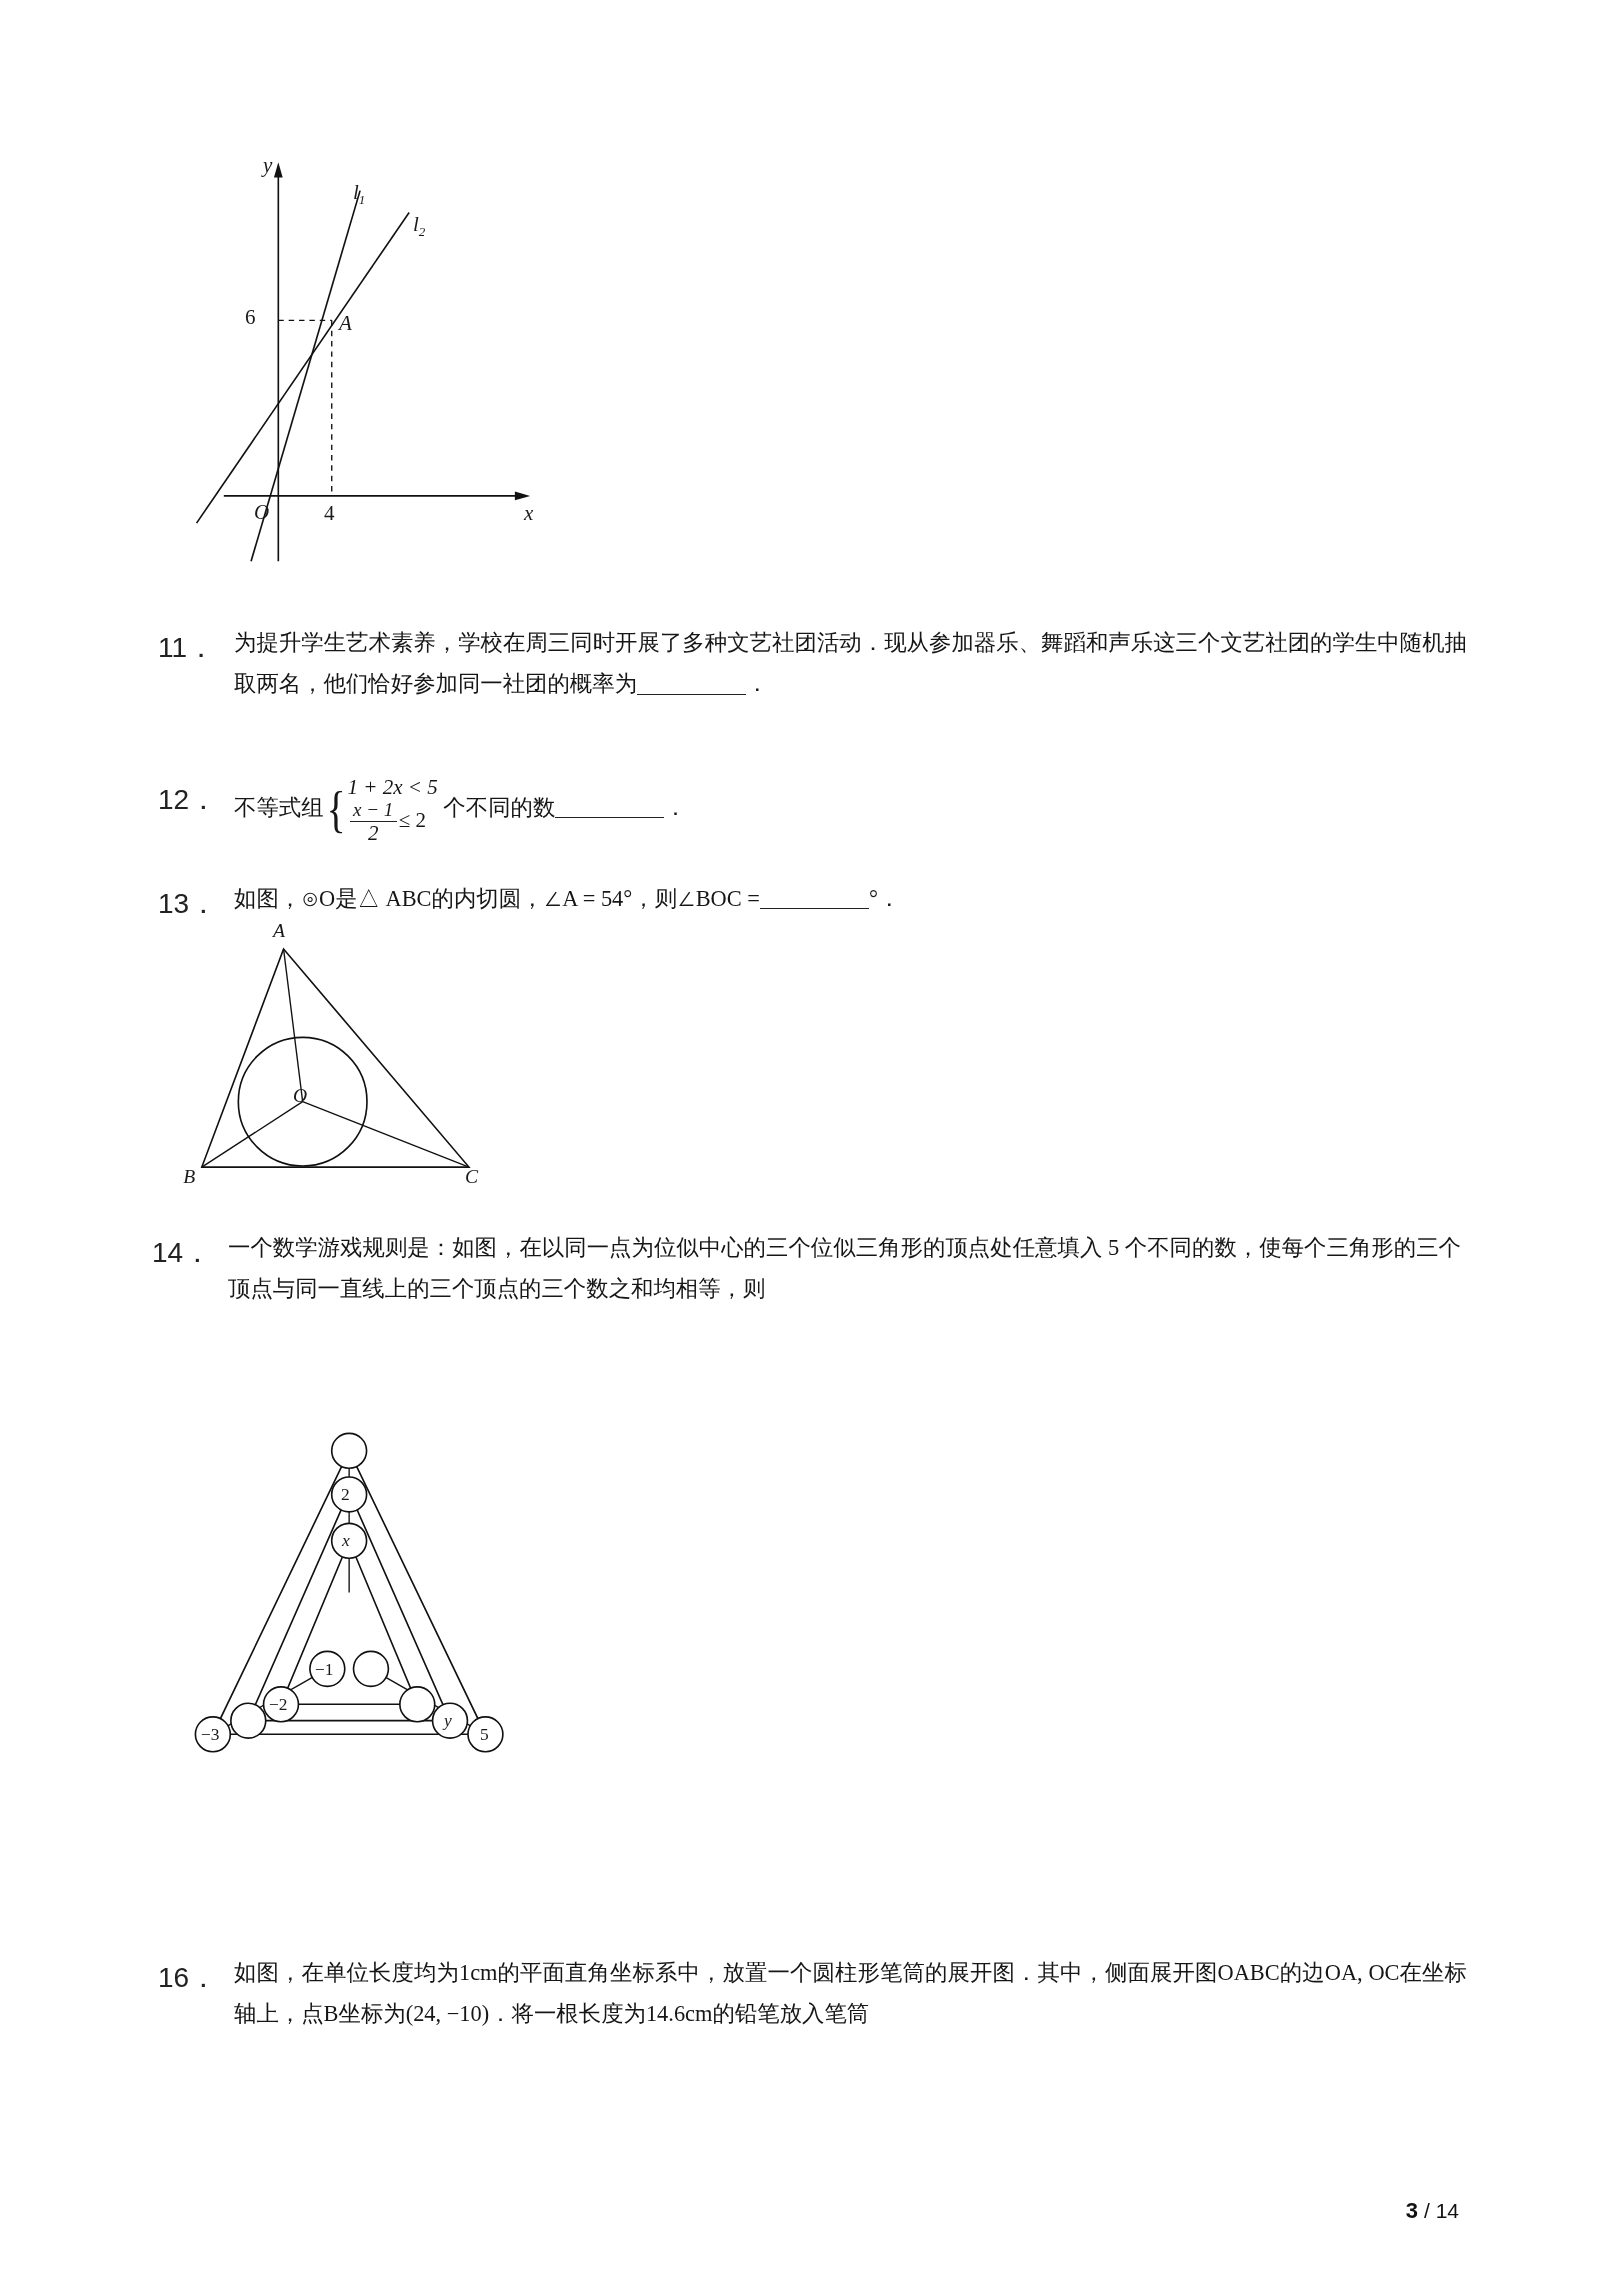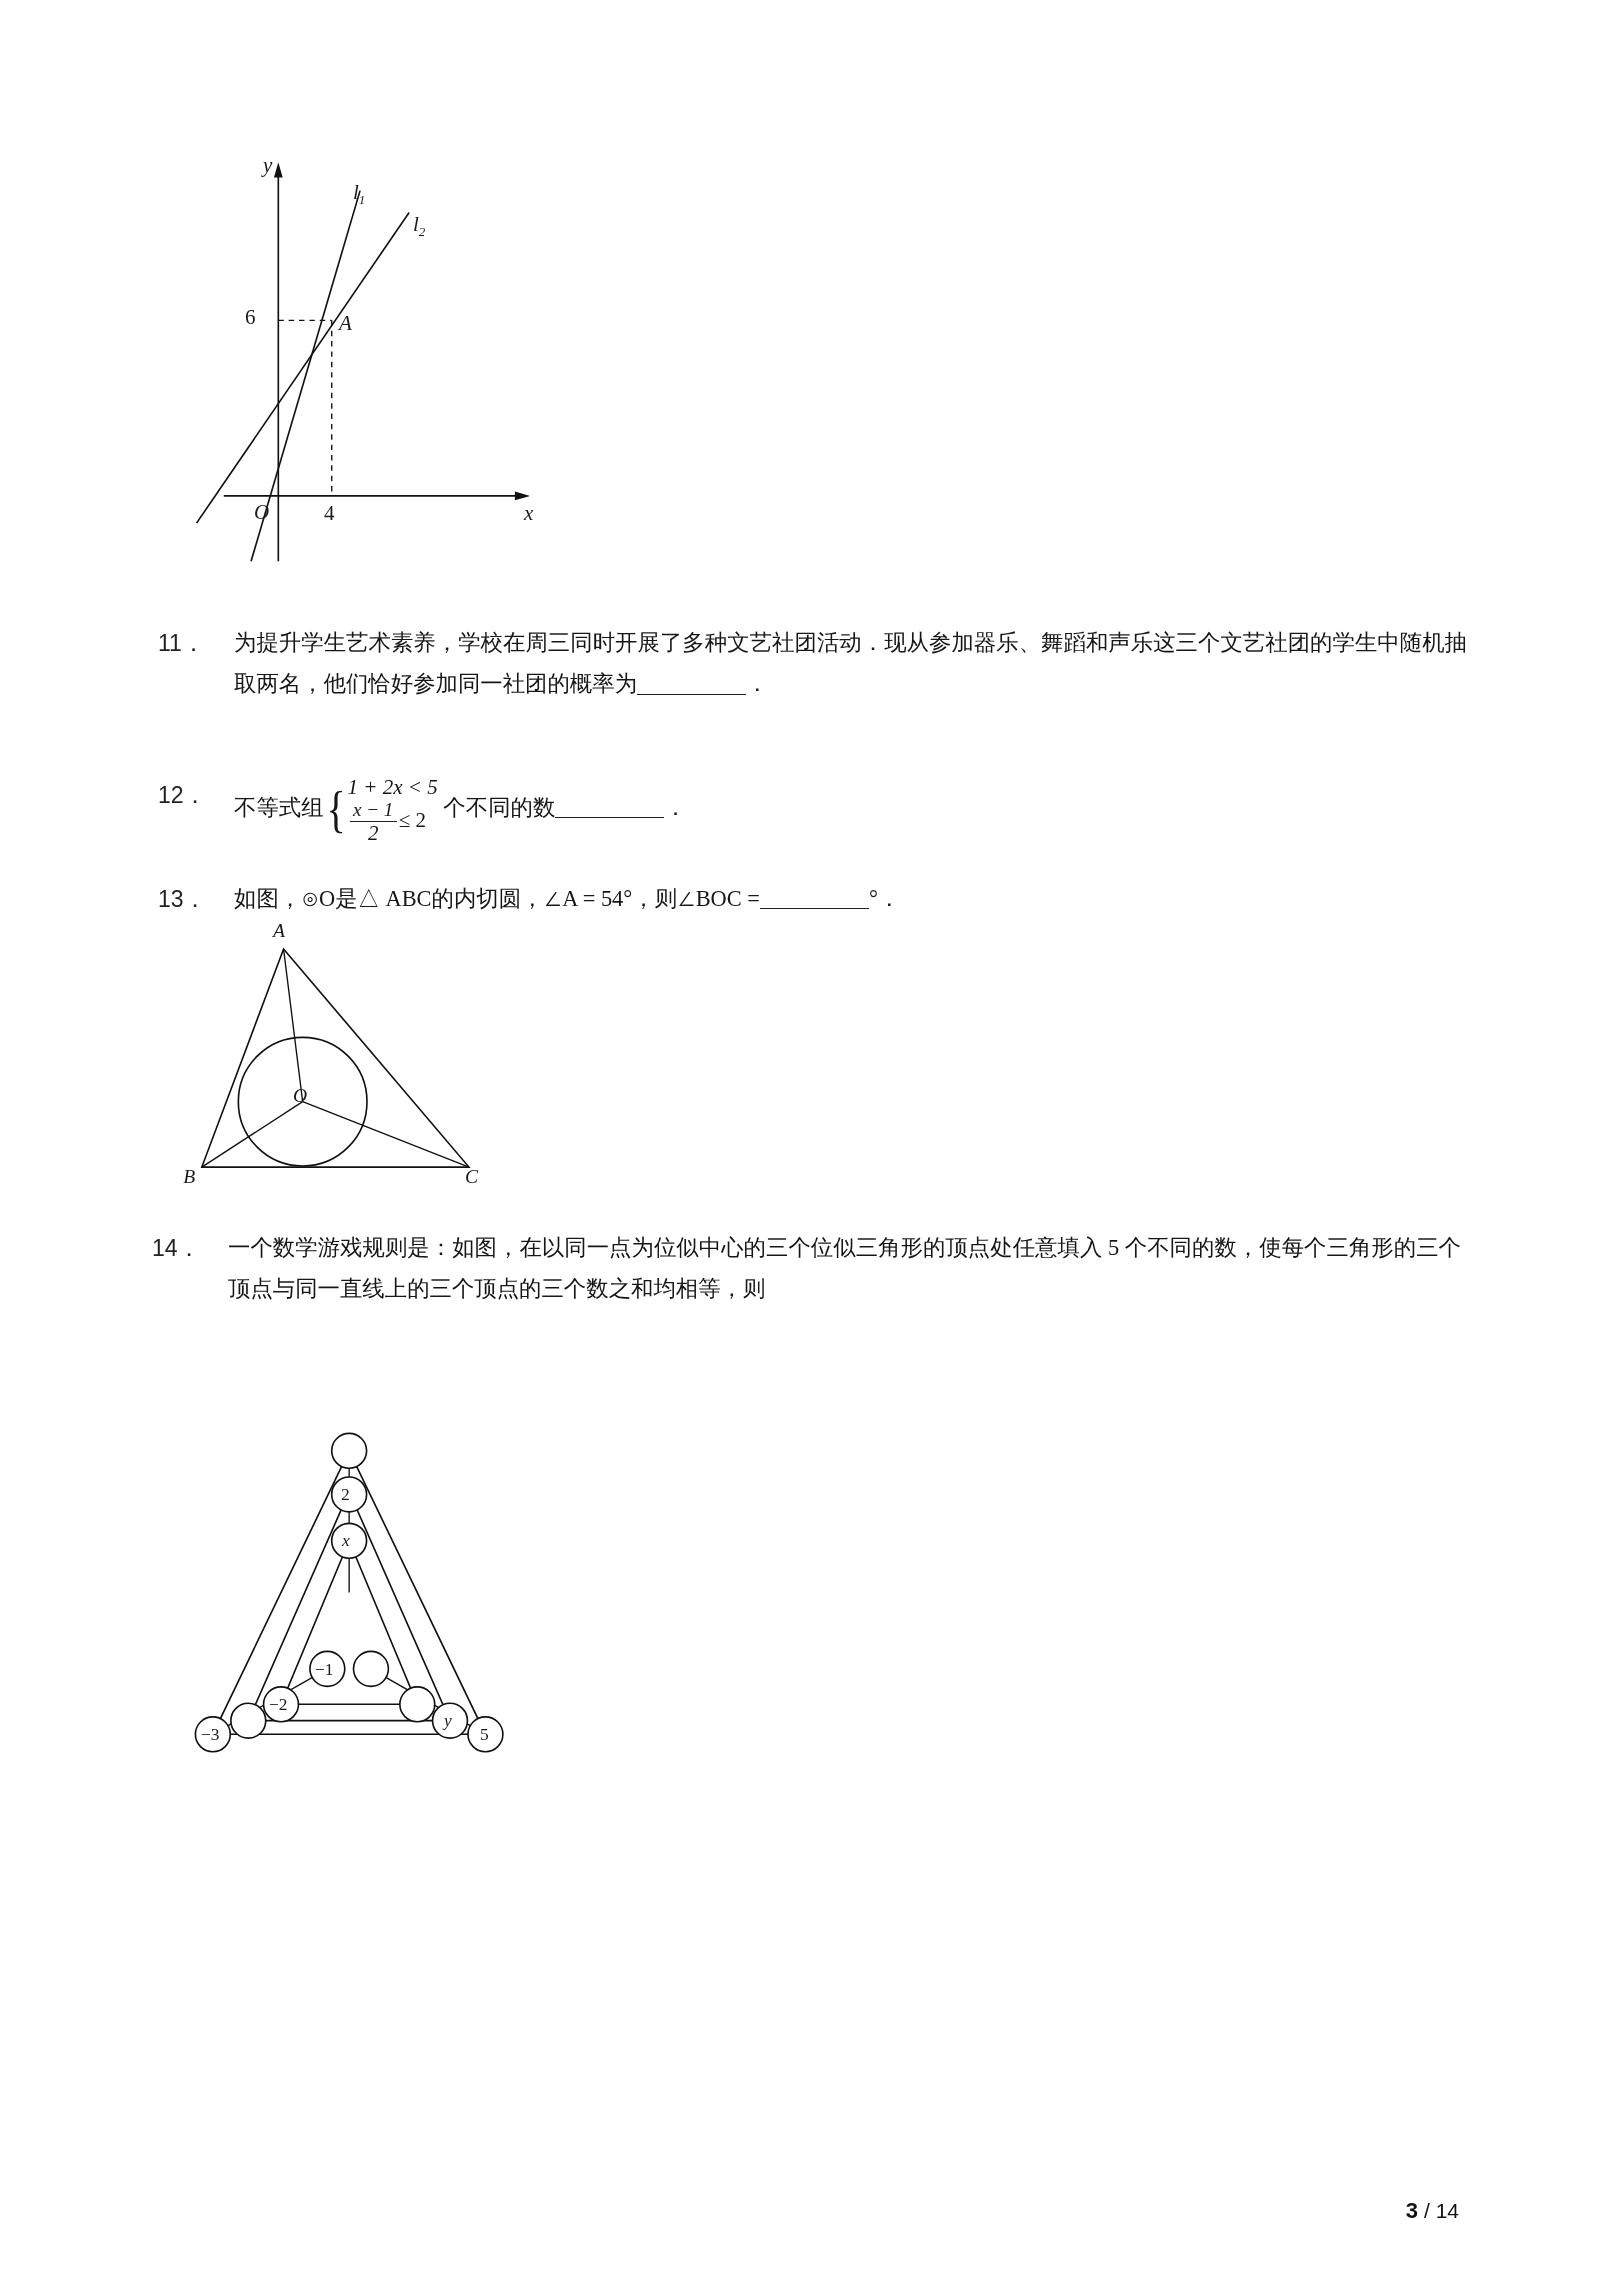--- a/index.html
+++ b/index.html
@@ -28,21 +28,21 @@
     position: relative;
     font-size: 22.4px;
     line-height: 1.85;
     color: #161616;
   }
   .qnum {
     position: absolute;
     left: 0;
     top: 0;
     width: 49px;
-    font-size: 23px;
+    font-size: 28px;
     font-family: "Liberation Sans", sans-serif;
     color: #222;
   }
   .qtext {
     margin-left: 76px;
     text-align: justify;
   }
   .ital {
     font-style: italic;
   }
@@ -225,20 +225,26 @@
     <div style="position:absolute; left:161px; top:55px; font-size:17.4px;">2</div>
     <div style="position:absolute; left:162px; top:101px; font-size:17.4px; font-style:italic;">x</div>
     <div style="position:absolute; left:135px; top:230px; font-size:17.4px;">−1</div>
     <div style="position:absolute; left:89px; top:265px; font-size:17.4px;">−2</div>
     <div style="position:absolute; left:264px; top:281px; font-size:17.4px; font-style:italic;">y</div>
     <div style="position:absolute; left:21px; top:295px; font-size:17.4px;">−3</div>
     <div style="position:absolute; left:300px; top:295px; font-size:17.4px;">5</div>
   </div>
 
 
+  <div class="qblock" style="position:absolute; left:158px; top:1952px; width:1309px;">
+    <span class="qnum">16．</span>
+    <div class="qtext">
+      <span>如图，在单位长度均为1cm的平面直角坐标系中，放置一个圆柱形笔筒的展开图．其中，侧面展开图OABC的边OA, OC在坐标轴上，点B坐标为(24, −10)．将一根长度为14.6cm的铅笔放入笔筒</span>
+    </div>
+  </div>
 
   <div class="page-footer">
     <b>3</b>
     <span>/</span>
     <span>14</span>
   </div>
 
 </div>
 
 

